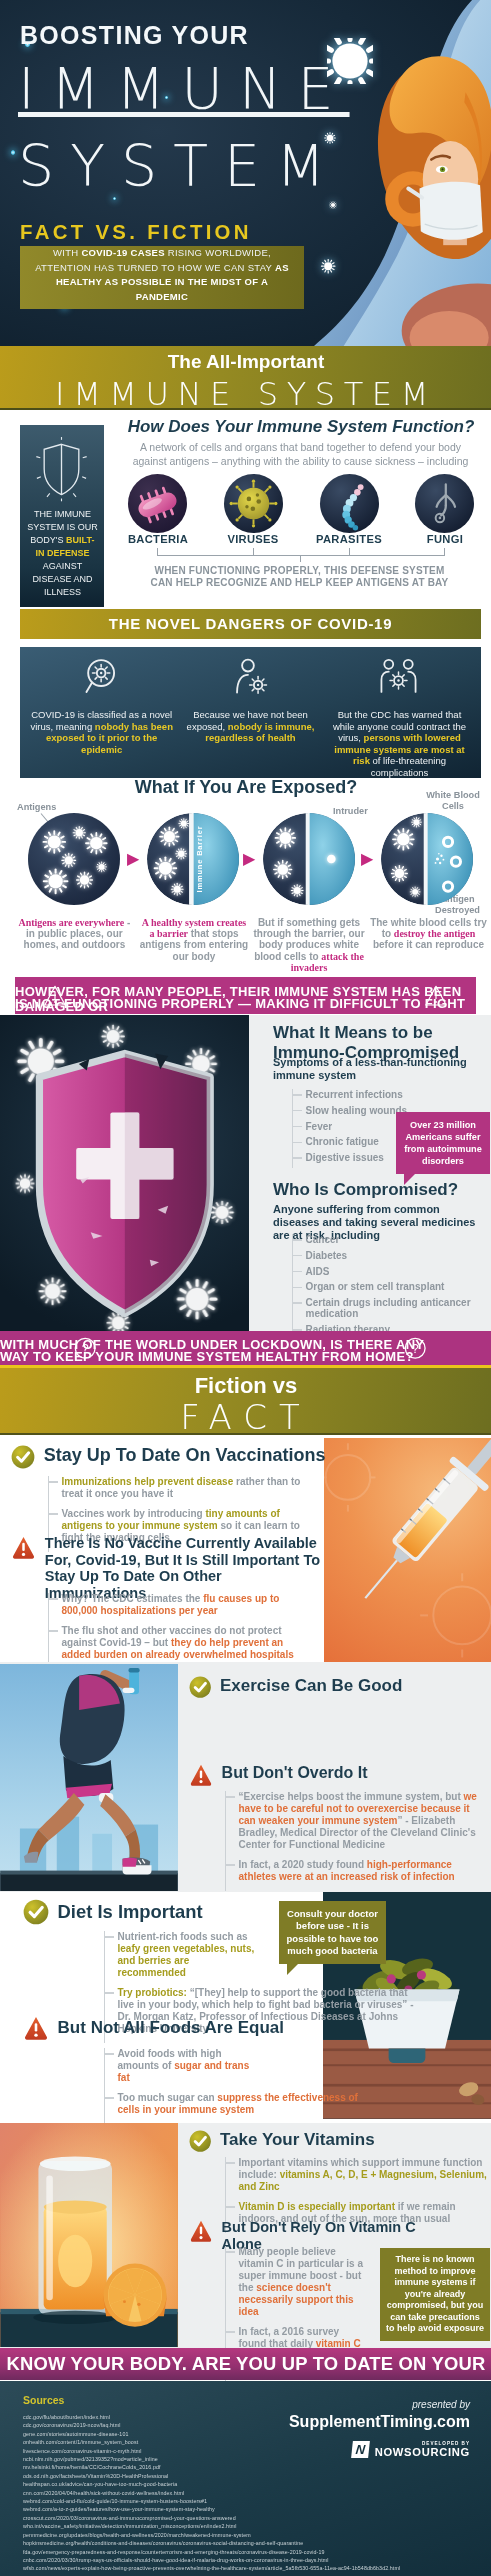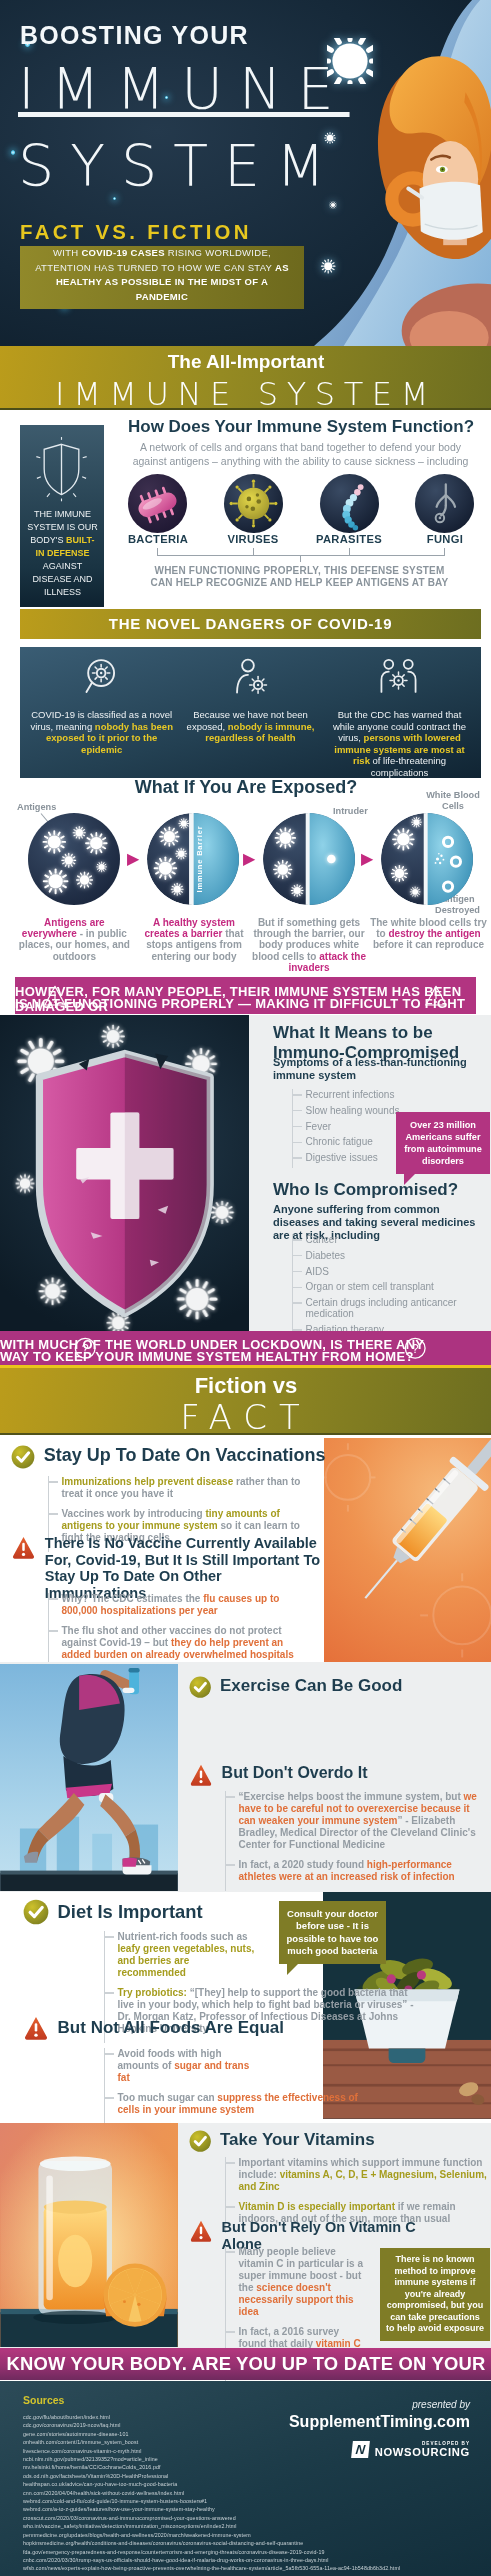--- a/index.html
+++ b/index.html
@@ -30,59 +30,59 @@
   .band-olive{background:linear-gradient(100deg,#bb9c1b 0%,#958a22 45%,#6d6e20 100%);}
   .band1{position:absolute;left:0;top:346px;width:492px;height:64px;border-bottom:2.6px solid #4c4e18;}
   .band1-l1{position:absolute;left:0;top:5.3px;width:100%;text-align:center;font-size:19px;font-weight:800;color:#fff;}
   .band1-l2{position:absolute;left:0;top:29px;width:100%;text-align:center;font-size:32px;color:#fbfdfd;letter-spacing:8.6px;}
   
   .sidebar{position:absolute;left:20.4px;top:425px;width:84px;height:182px;
            background:linear-gradient(180deg,#3d5b6d 0%,#1a3443 78%,#0e2230 100%);padding-left:24px;}
   .sidebar-txt{position:absolute;left:0;bottom:8px;width:100%;padding:0 6px;text-align:center;
                font-size:9px;line-height:13px;font-weight:700;}
   .sec-h{font-weight:800;color:#1e3d4e;}
-  .func-h{position:absolute;left:112px;top:417px;width:378px;text-align:center;font-size:17px;}
+  .func-h{position:absolute;left:112px;top:417px;width:378px;text-align:center;font-size:17px;font-style:italic;}
   .func-sub{position:absolute;left:126px;top:440px;width:349px;text-align:center;
             font-size:10.5px;line-height:14px;color:#8e979f;font-weight:500;}
   .tc{position:absolute;width:59px;height:59px;border-radius:50%;
       background:radial-gradient(circle at 35% 28%,#394a63 0%,#141e31 80%);}
   .tc-lab{position:absolute;width:92px;text-align:center;font-size:11.2px;font-weight:800;color:#1e3d4e;letter-spacing:0.3px;}
   .brk{background:#9aa3ab;}
   .func-note{position:absolute;left:94px;top:565px;width:411px;text-align:center;
              font-size:10px;line-height:12px;color:#8a949c;font-weight:600;letter-spacing:0.2px;}
   
   .covid{position:absolute;left:20px;top:609px;width:461px;height:161px;}
   .covid-head{position:absolute;left:0;top:0;width:461px;height:30px;line-height:30px;text-align:center;
               font-size:15px;font-weight:800;color:#fff;letter-spacing:0.7px;}
   .covid-body{position:absolute;left:0;top:38px;width:461px;height:131px;
               background:linear-gradient(165deg,#3a5d74 0%,#234052 55%,#102433 100%);}
   .covid-col{position:absolute;top:62px;width:145px;text-align:center;font-size:9.5px;line-height:11.5px;font-weight:500;}
   
   .exp-h{position:absolute;left:0;top:777px;width:492px;text-align:center;font-size:18px;}
   .lab{position:absolute;font-size:9.2px;color:#8a939b;font-weight:600;line-height:10.5px;}
   .lab-line{position:absolute;height:1px;background:#9aa3ab;transform-origin:left center;}
   .exp-cap{position:absolute;top:917px;text-align:center;font-size:10px;line-height:11.2px;color:#949ca3;font-weight:600;}
-  .seg-magenta{color:#c42a80;font-weight:800;}
+  .seg-magenta{color:#c42a80;font-weight:800;font-family:Liberation Serif, serif;}
   .arrow{position:absolute;top:849px;color:#c42a80;font-size:16px;}
   
   .banner1{position:absolute;left:15px;top:977px;width:461px;height:37px;background:#b23481;}
   .banner1 .txt,.banner2 .txt{position:absolute;left:0;width:100%;text-align:left;color:#fff;
         font-weight:800;font-size:13px;letter-spacing:0.3px;}
   .banner2{position:absolute;left:0;top:1331px;width:492px;height:34px;background:#ac3380;}
   
   .im-left{position:absolute;left:0;top:1015px;width:249px;height:316px;
            background:radial-gradient(circle at 55% 40%,#22394a 0%,#0d1b26 85%);}
   .im-right{position:absolute;left:249px;top:1015px;width:242px;height:316px;background:#edeff0;}
   .im-h{position:absolute;left:24px;font-size:17px;line-height:20.4px;font-weight:800;color:#1e3d4e;}
   .im-sub{position:absolute;left:24px;font-size:11px;line-height:13px;font-weight:800;color:#1e3d4e;}
   .tree{list-style:none;margin:0;padding:0;border-left:1.3px solid #ccd1d5;}
   .tree li{position:relative;padding:0 0 0 12.5px;margin:0 0 8px;}
   .tree li::before{content:"";position:absolute;left:0;top:5.3px;width:8.6px;height:1.3px;background:#ccd1d5;}
   .im-tree{position:absolute;left:43px;}
-  .im-tree li{font-size:10px;line-height:11.2px;color:#8f979e;font-weight:400;margin-bottom:4.6px;}
+  .im-tree li{font-size:10px;line-height:11.2px;color:#8f979e;font-weight:700;margin-bottom:4.6px;}
   .bubble{position:absolute;color:#fff;font-weight:700;text-align:center;}
   .bubble .tail{position:absolute;left:8px;bottom:-10.5px;width:0;height:0;
                 border-top:11.2px solid;border-right:11.2px solid transparent;}
   .bub-mag{background:#b23481;}
   .bub-mag .tail{border-top-color:#b23481;}
   .bub-olv{background:#7f7c26;}
   .bub-olv .tail{border-top-color:#7f7c26;}
   
   .fiction{position:absolute;left:0;top:1365px;width:492px;height:70px;
            border-top:3.3px solid #eac51b;border-bottom:2.6px solid #50521b;}

